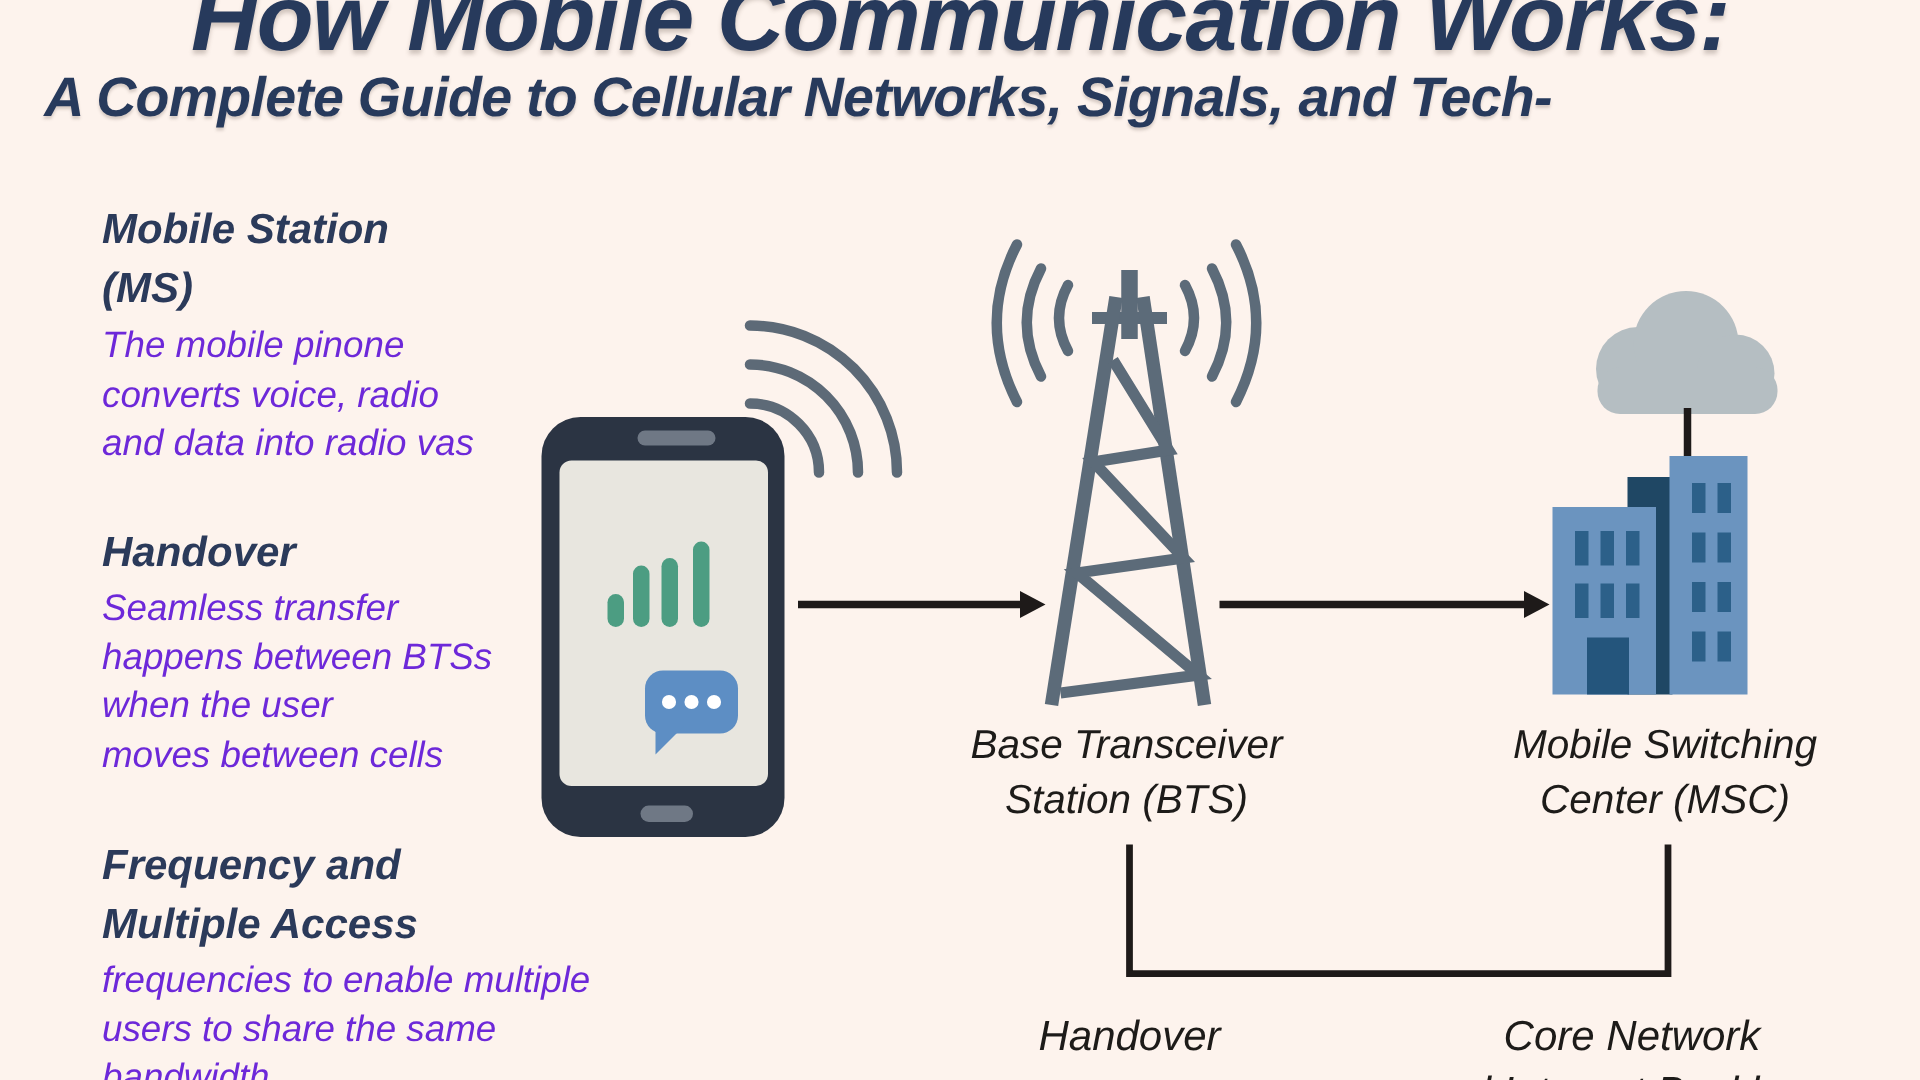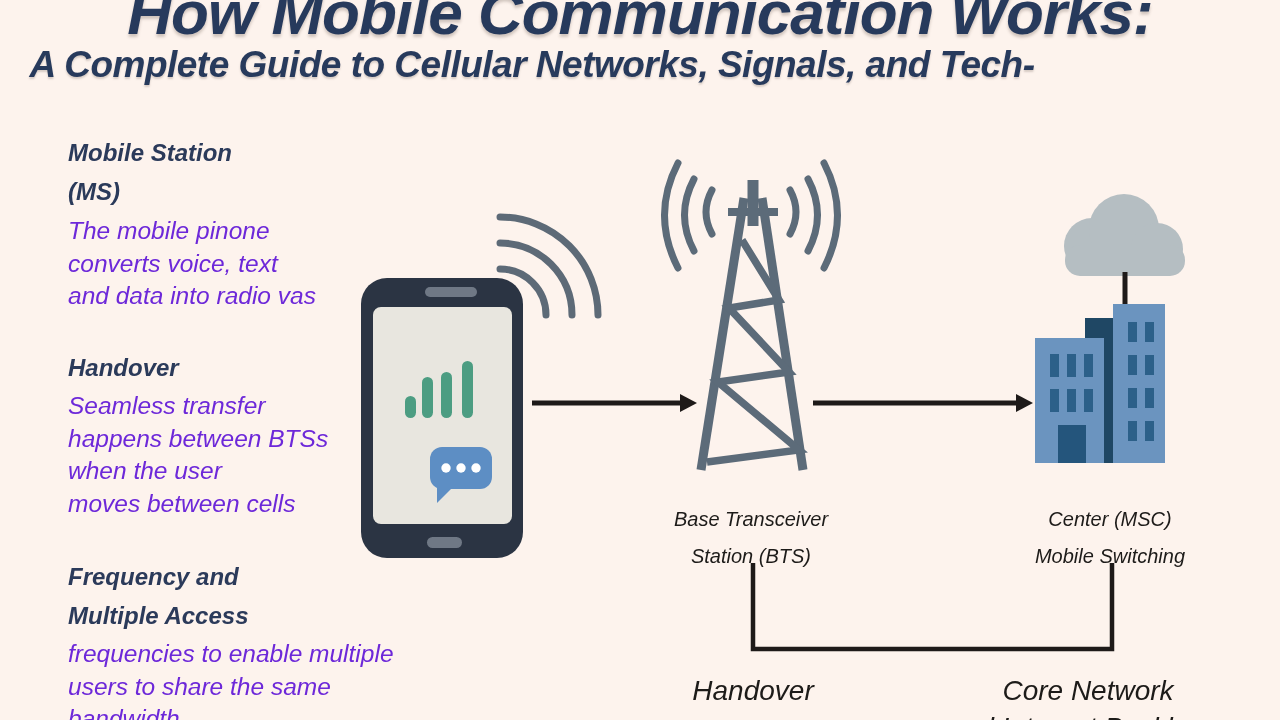--- a/index.html
+++ b/index.html
@@ -27,40 +27,40 @@
     text-align:center;
     font-size:37px;font-weight:700;letter-spacing:-0.5px;
     line-height:46px;
     color:#273a5c;
     text-shadow:0 2px 2px rgba(105,88,78,0.25);
     white-space:nowrap;
   }
   
   .section-heading{
     left:68px;width:340px;
-    font-size:24px;font-weight:700;
+    font-size:28px;font-weight:700;
     line-height:39px;
     color:#2b3a5a;
   }
   .section-body{
     left:68px;width:345px;
     font-size:24.5px;font-weight:400;
     line-height:32.5px;
     color:#6d28d9;
   }
   #s1-heading{top:133px;}
   #s1-body{top:215px;}
   #s2-heading{top:348px;}
   #s2-body{top:390px;}
   #s3-heading{top:557px;}
   #s3-body{top:638px;}
   
   .node-label{
-    top:501px;
-    font-size:20px;font-weight:400;
+    top:478px;
+    font-size:27px;font-weight:400;
     line-height:37px;
     color:#1d1b19;
     text-align:center;
   }
   #bts-label{left:601px;width:300px;}
   #msc-label{left:960px;width:300px;}
   .bottom-label{
     top:672px;
     font-size:28px;font-weight:400;
     line-height:37px;
@@ -78,21 +78,21 @@
 
   <div class="abs" id="title-line1">How Mobile Communication Works:</div>
   <div class="abs" id="title-line2">A Complete Guide to Cellular Networks, Signals, and Tech-</div>
 
   <div class="abs section-heading" id="s1-heading">
     <div>Mobile Station</div>
     <div>(MS)</div>
   </div>
   <div class="abs section-body" id="s1-body">
     <div>The mobile pinone</div>
-    <div>converts voice, text</div>
+    <div>converts voice, radio</div>
     <div>and data into radio vas</div>
   </div>
 
   <div class="abs section-heading" id="s2-heading">
     <div>Handover</div>
   </div>
   <div class="abs section-body" id="s2-body">
     <div>Seamless transfer</div>
     <div>happens between BTSs</div>
     <div>when the user</div>
@@ -196,22 +196,22 @@
     </g>
 
     <polyline points="753,563 753,649 1112,649 1112,563" fill="none" stroke="#1e1a19" stroke-width="4.5"></polyline>
   </svg>
 
   <div class="abs node-label" id="bts-label">
     <div>Base Transceiver</div>
     <div>Station (BTS)</div>
   </div>
   <div class="abs node-label" id="msc-label">
+    <div>Mobile Switching</div>
     <div>Center (MSC)</div>
-    <div>Mobile Switching</div>
   </div>
 
   <div class="abs bottom-label" id="handover-label">
     <div>Handover</div>
   </div>
   <div class="abs bottom-label" id="core-label">
     <div>Core Network</div>
     <div>and Internet Backbone</div>
   </div>
 

